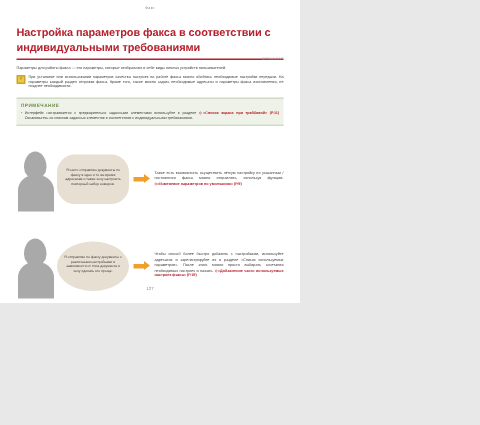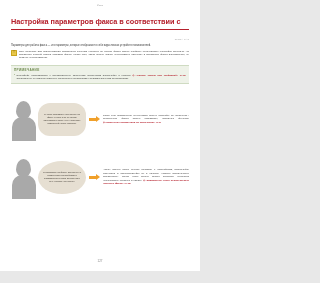--- a/index.html
+++ b/index.html
@@ -9,21 +9,21 @@
   body {
     width: 200px;
     height: 283px;
     background: #e8e8e8;
     font-family: "Liberation Sans", sans-serif;
     overflow: hidden;
   }
   .page {
     position: relative;
     width: 200px;
-    height: 271px;
+    height: 202px;
     background: #ffffff;
     box-sizing: border-box;
   }
   .running-head {
     position: absolute;
     top: 4px;
     left: 0;
     width: 200px;
     text-align: center;
     font-size: 2.4px;
@@ -247,20 +247,21 @@
 </style>
 </head>
 <body>
 
 <div class="page">
 
   <div class="running-head">Факс</div>
 
   <div class="title-block">
     <div class="title-line">Настройка параметров факса в соответствии с</div>
+    <div class="title-line">индивидуальными требованиями</div>
     <div class="title-rule"></div>
   </div>
 
   <div class="doc-code">6FSLA-0A7</div>
 
   <div class="intro">Параметры для работы факса — это параметры, которые отображают в себе виды личных устройств пользователей.</div>
 
   <div class="notice-inline">
     <div class="notice-mark"></div>
     <div class="notice-inline-text">При установке или использовании параметров качества настроек по работе факса можно обойтись необходимые настройки передачи. На параметры каждый раздел отправки факса. Кроме того, также можно задать необходимые адресаты и параметры факса изготовления, не позднее необходимости.</div>

